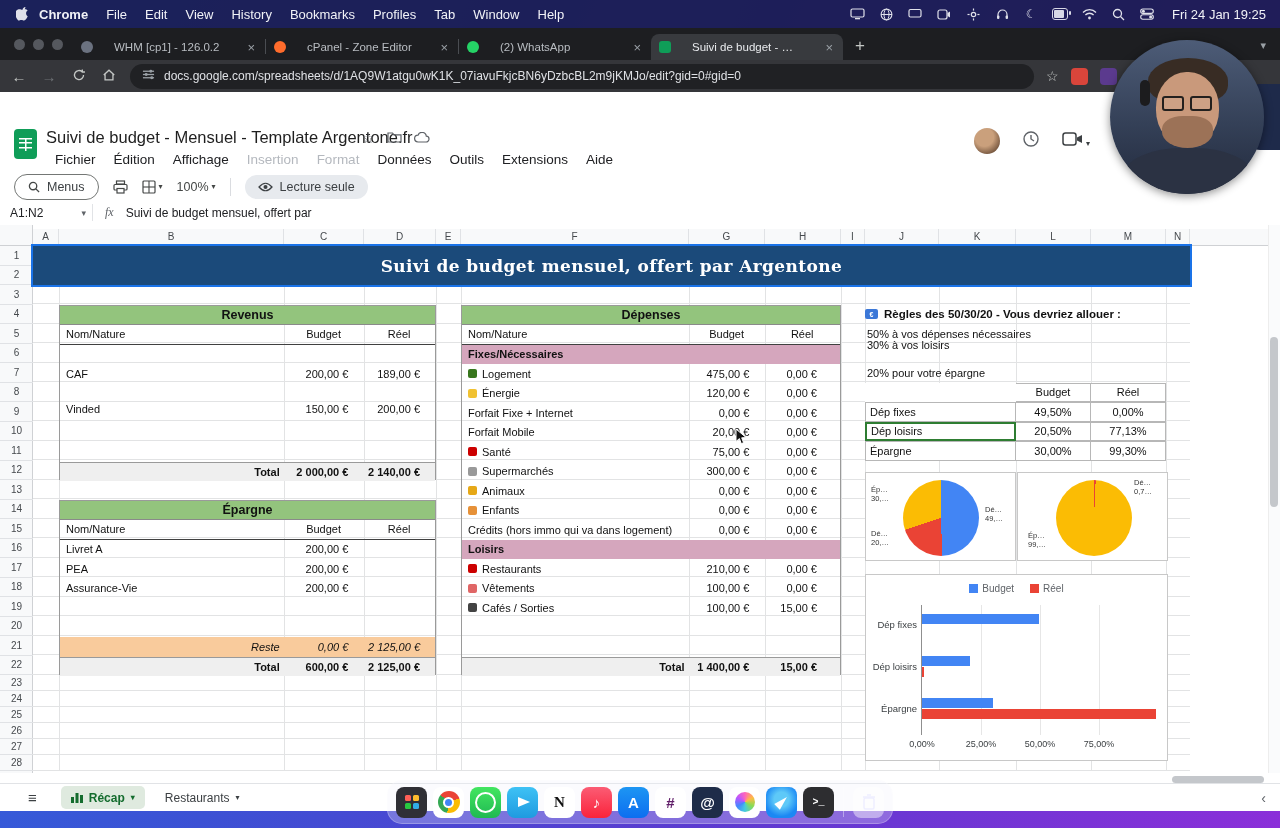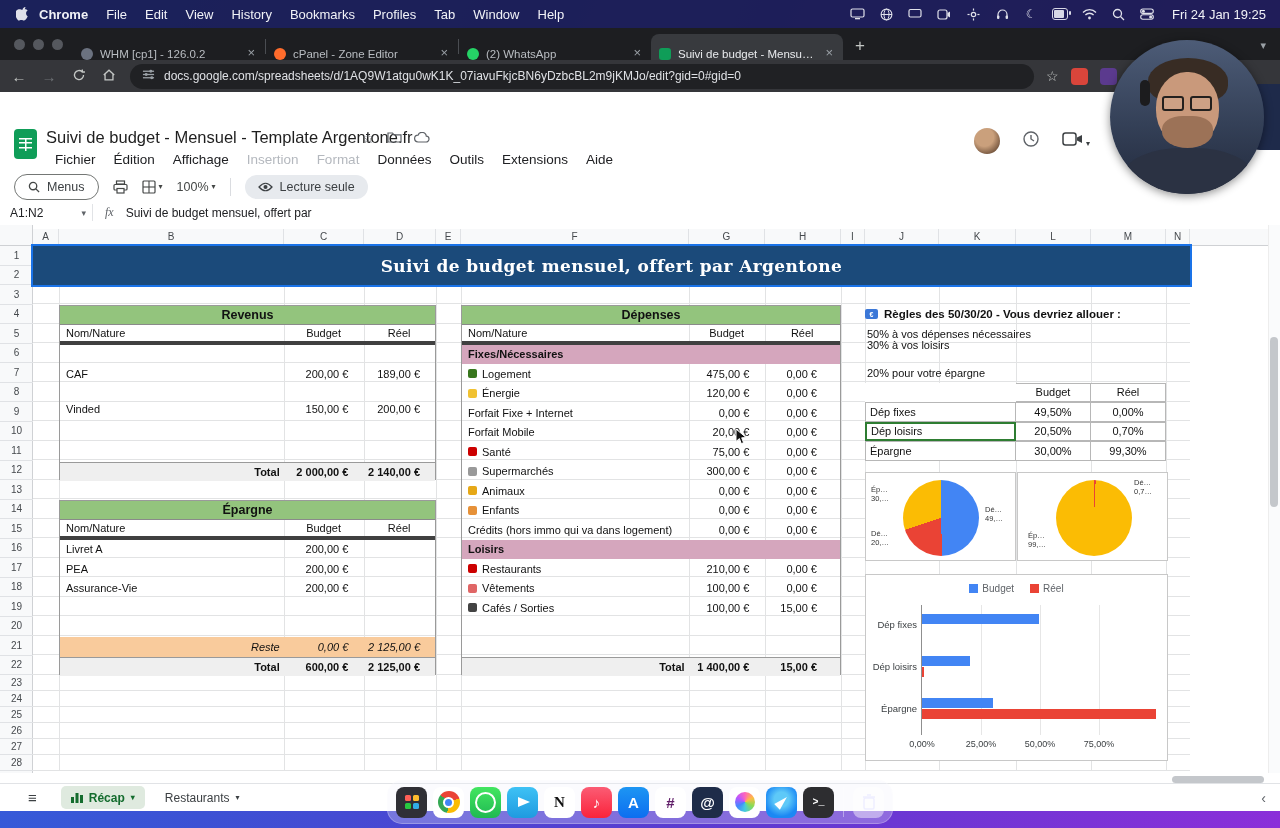--- a/index.html
+++ b/index.html
@@ -16,21 +16,21 @@
   .mb-clock{white-space:nowrap;padding-left:4px}
   .battery{width:20px;height:10px;border:1px solid #e8e9f2;border-radius:3px;position:relative}
   .battery:after{content:"";position:absolute;right:-4px;top:2px;width:2px;height:4px;background:#e8e9f2;border-radius:1px}
   .battery i{position:absolute;left:1px;top:1px;bottom:1px;width:70%;background:#e8e9f2;border-radius:1px}
 
   
   .window{position:absolute;top:28px;left:0;width:1280px;height:755px;z-index:5;background:#fff}
   .tabstrip{height:32px;background:#1d1e21;display:flex;align-items:flex-end;padding-left:10px}
   .lights{display:flex;gap:8px;align-items:center;height:32px;padding:0 10px 0 4px}
   .light{width:11px;height:11px;border-radius:50%;background:#55585e}
-  .tab{width:176px;height:26px;display:flex;align-items:flex-end;gap:7px;padding:0 8px;color:#b9bdc2;
+  .tab{width:176px;height:26px;display:flex;align-items:center;gap:21px;padding:0 8px;color:#b9bdc2;
     font-size:11.5px;border-radius:8px 8px 0 0;position:relative;overflow:hidden;white-space:nowrap}
   .tab.active{background:#383a3e;color:#e8eaed}
   .tab .fav{width:12px;height:12px;border-radius:50%;flex:0 0 12px}
   .tab .ttl{overflow:hidden;text-overflow:ellipsis;flex:1}
   .tab .x{color:#9aa0a6;font-size:13px;padding:0 2px}
   .tab-sep{width:1px;height:15px;background:#4a4d52;margin-bottom:6px}
   .newtab{color:#c4c7c5;font-size:17px;padding:0 12px 4px 12px}
   .strip-chev{margin-left:auto;color:#9aa0a6;font-size:11px;padding:0 14px 8px 0}
 
   .addressbar{height:32px;background:#35363a;display:flex;align-items:center;padding:0 10px;gap:12px}
@@ -83,21 +83,21 @@
     background:repeating-linear-gradient(to bottom,transparent 0 15px,#e2e3e4 15px 16px)}
   .blank-right{position:absolute;left:1190px;top:21px;width:78px;height:527px;background:#fff}
 
   .banner{position:absolute;left:33px;top:21px;width:1157px;height:39px;background:#1b4a7a;outline:2px solid #1a73e8;
     color:#fff;display:flex;align-items:center;justify-content:center;font-family:"DejaVu Serif",serif;
     font-weight:bold;font-size:17px;letter-spacing:.4px}
 
   .tbox{position:absolute;border:1px solid #9a9a9a;box-sizing:border-box}
   .t-row{position:absolute;left:0;right:0;height:19.5px;display:flex;align-items:center;font-size:11px;color:#111}
   .t-title{background:#93c47d;font-weight:bold;font-size:12.5px;justify-content:center;border-bottom:1px solid #8a8a8a;box-sizing:border-box}
-  .t-colhead{border-bottom:4px solid #404040;box-sizing:border-box;color:#111}
+  .t-colhead{border-bottom:1px solid #404040;box-sizing:border-box;color:#111}
   .t-total{background:#efefef;border-top:1px solid #9a9a9a;box-sizing:border-box;font-weight:bold}
   .t-reste{background:#f9cb9c;font-style:italic}
   .t-section{background:#d5a6bd;font-weight:bold}
   .cn{padding-left:6px;display:flex;align-items:center;gap:5px;overflow:hidden;white-space:nowrap;box-sizing:border-box}
   .cv{text-align:right;box-sizing:border-box}
   .ps{padding-right:15px}.pl{padding-right:23px}
   .ctr{text-align:center}
   .wRn{width:225px}.wRb{width:80px}.wRr{width:72px}
   .wDn{width:228px}.wDb{width:76px}.wDr{width:76px}
   .row-icon{width:9px;height:9px;border-radius:2px;flex:0 0 9px}
@@ -663,21 +663,21 @@
             <span class="r-val ctr" style="border-top:1px solid #b7b7b7">Réel</span>
           </div>
           <div class="r-row" style="top:19.5px">
             <span class="r-lab">Dép fixes</span>
             <span class="r-val">49,50%</span>
             <span class="r-val">0,00%</span>
           </div>
           <div class="r-row" style="top:39px">
             <span class="r-lab r-sel">Dép loisirs</span>
             <span class="r-val">20,50%</span>
-            <span class="r-val">0,70%</span>
+            <span class="r-val">77,13%</span>
           </div>
           <div class="r-row" style="top:58.5px">
             <span class="r-lab">Épargne</span>
             <span class="r-val">30,00%</span>
             <span class="r-val">99,30%</span>
           </div>
         </div>
 
         <div class="chart-box" style="left:865px;top:247px;width:151px;height:89px">
           <div class="pie" style="left: 37px; top: 7px; background: conic-gradient(rgb(66, 133, 244) 0%, rgb(66, 133, 244) 49.5%, rgb(234, 67, 53) 49.5%, rgb(234, 67, 53) 70%, rgb(251, 188, 4) 70%, rgb(251, 188, 4) 100%);"></div>

